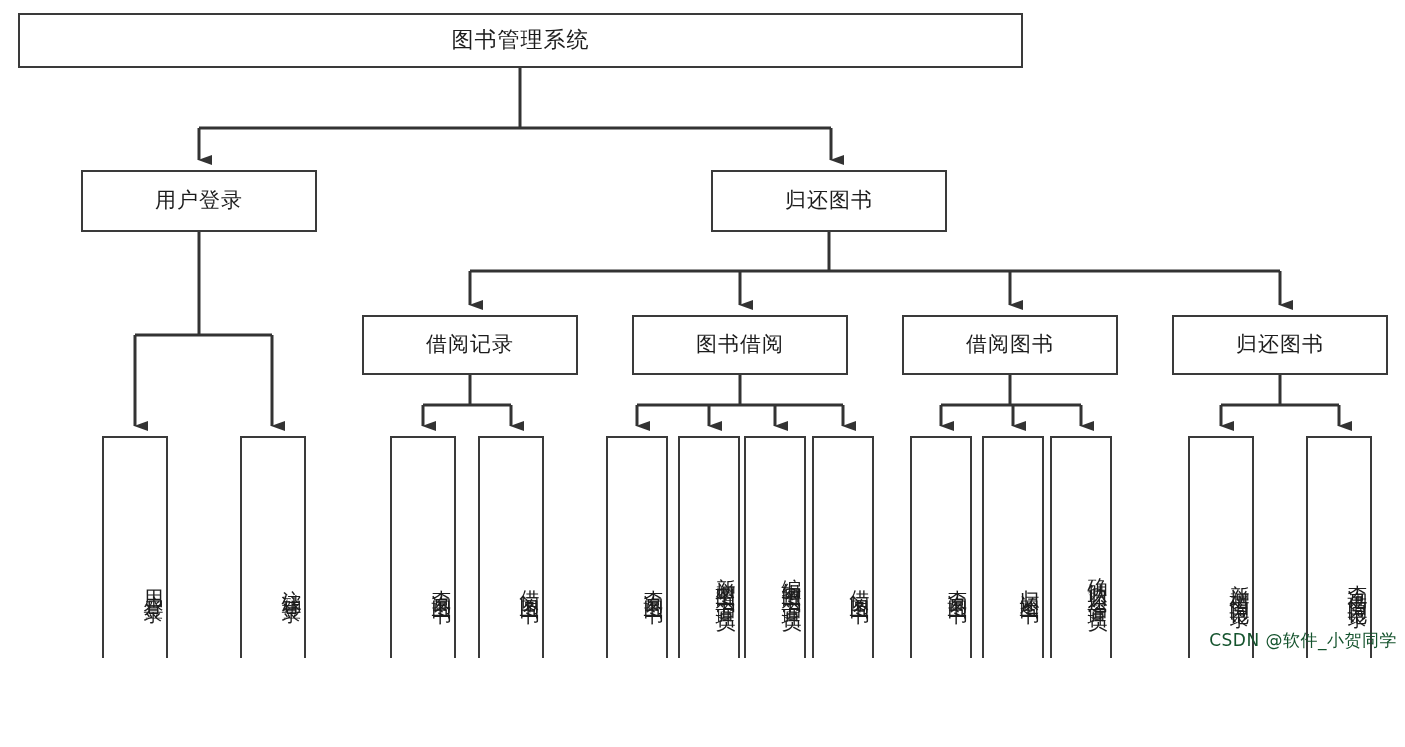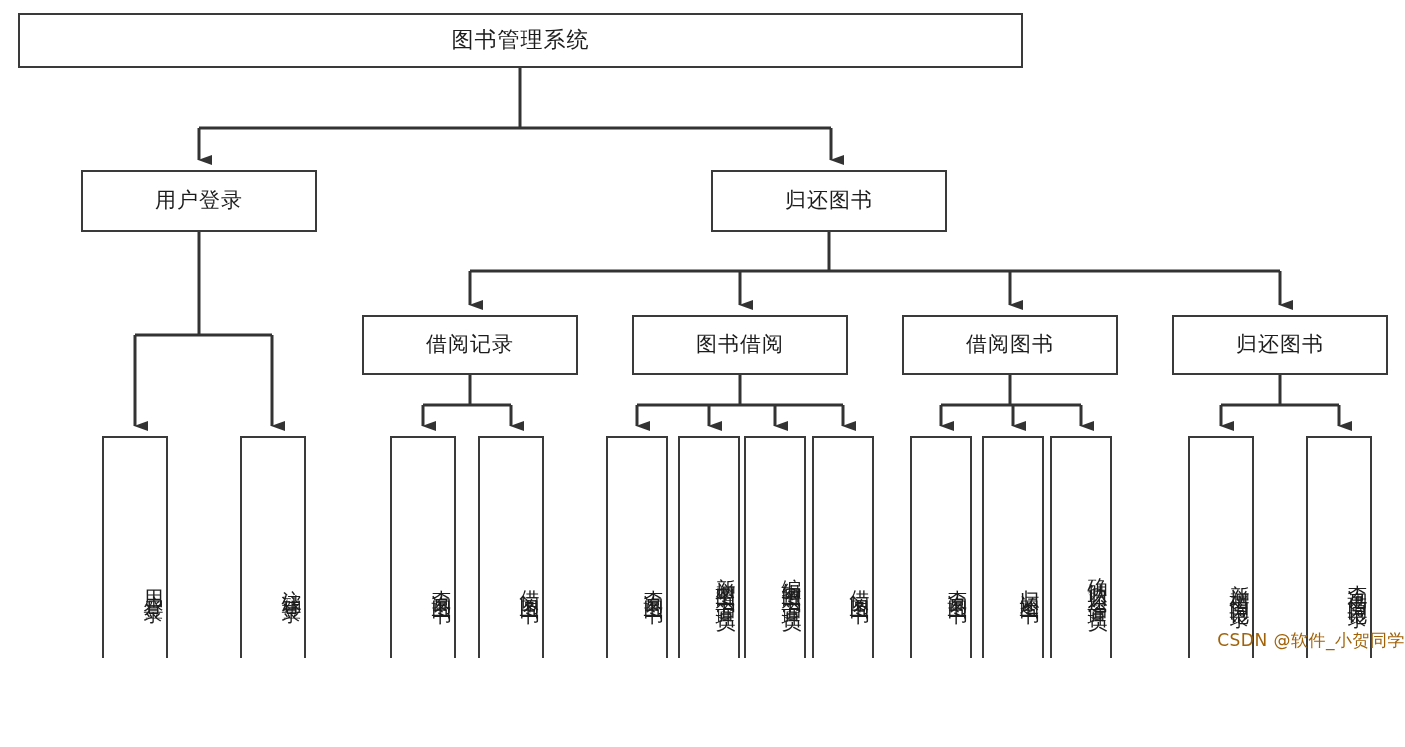--- a/index.html
+++ b/index.html
@@ -56,24 +56,24 @@
     align-items: flex-start;
     justify-content: center;
   }
   .node.v .vtext {
     writing-mode: vertical-rl;
     text-orientation: upright;
     display: block;
   }
   .watermark {
     position: absolute;
-    right: 0;
+    right: 8px;
     bottom: 6px;
     font-size: 17px;
-    color: #a16207;
+    color: #14532d;
     letter-spacing: 0.5px;
     white-space: nowrap;
     z-index: 3;
   }
 </style>
 </head>
 <body>
 
 <div id="canvas">
 

